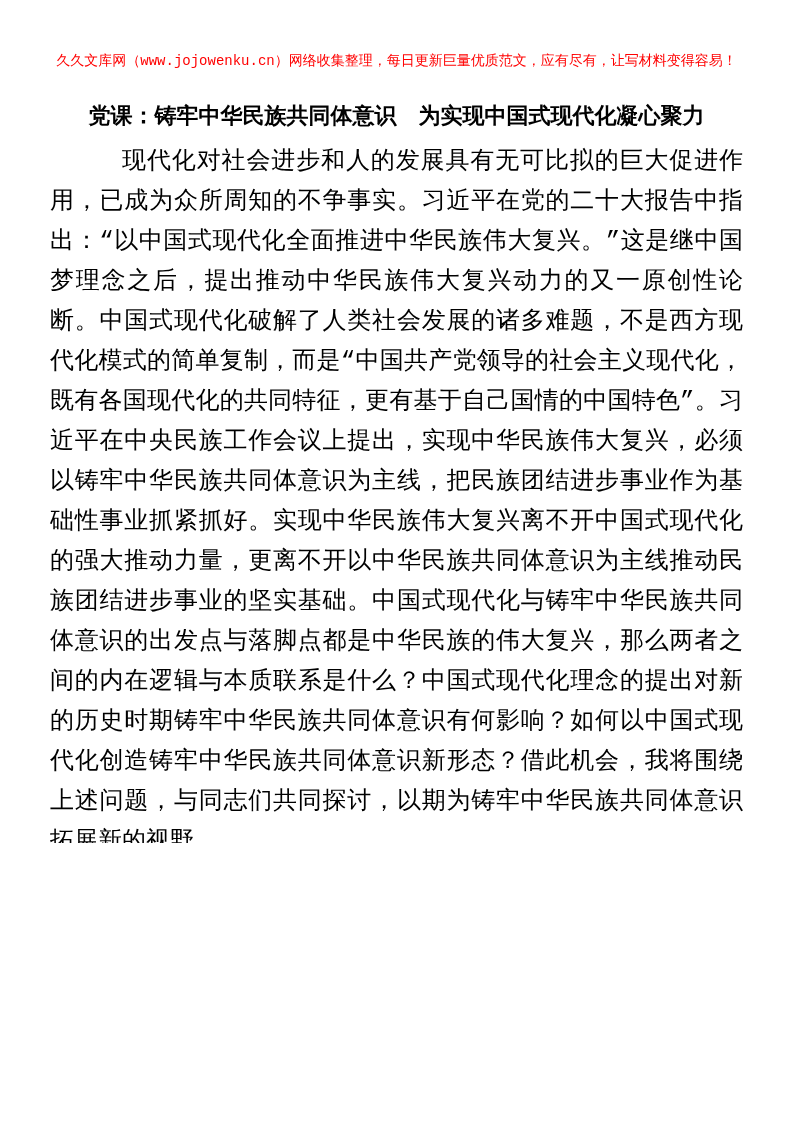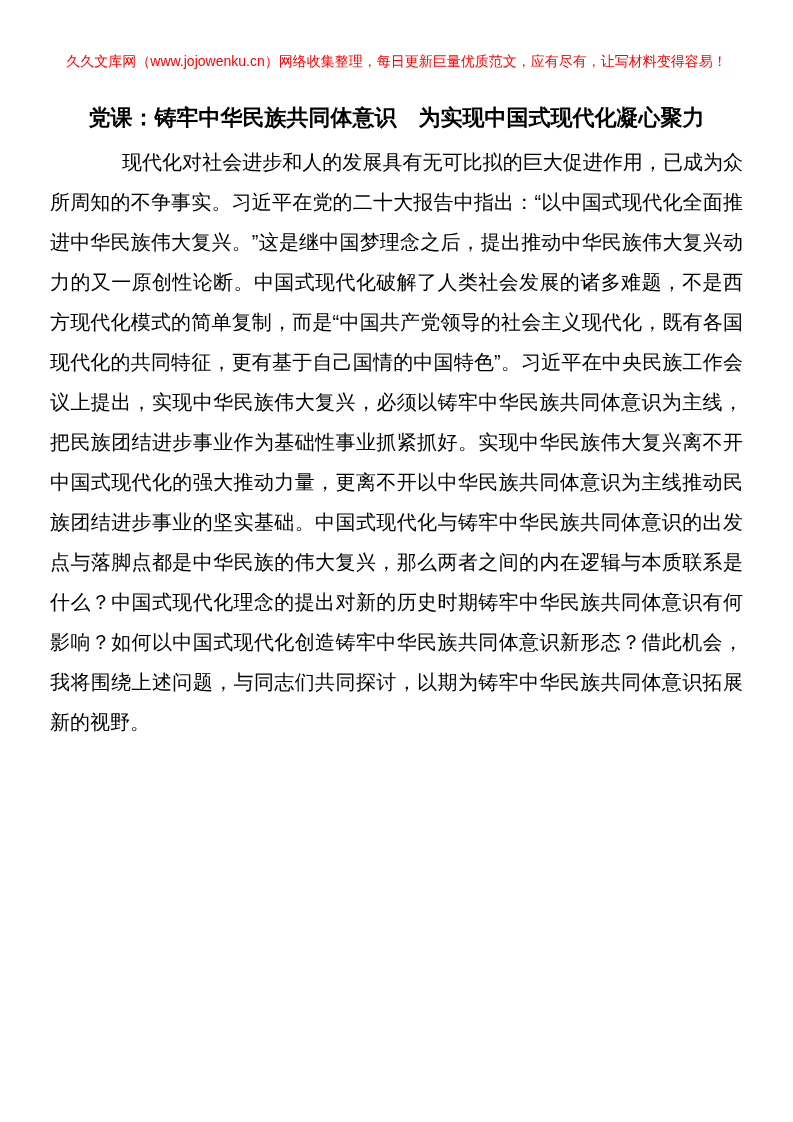--- a/index.html
+++ b/index.html
@@ -9,21 +9,21 @@
   }
   * { box-sizing: border-box; }
   html, body { margin: 0; padding: 0; background: var(--page-bg); }
   .page {
     position: relative;
     width: 793px;
     height: 843px;
     margin: 0 auto;
     background: var(--page-bg);
     color: var(--text-black);
-    font-family: Liberation Sans, sans-serif;
+    font-family: Liberation Mono, monospace;
     overflow: hidden;
   }
   .content {
     margin: 0 50px;
   }
   .header-note {
     padding-top: 53px;
     text-align: center;
     font-size: 14px;
     line-height: 17px;
@@ -40,21 +40,21 @@
     color: var(--text-black);
   }
   .salutation {
     margin: 96px 0 0 0;
     font-size: 20px;
     line-height: 40px;
     text-indent: 45px;
   }
   .body-paragraph {
     margin: 8px 0 0 0;
-    font-size: 20px;
+    font-size: 24px;
     line-height: 40px;
     text-align: justify;
     text-justify: inter-character;
     text-indent: 72px;
   }
   .section-heading {
     margin: 7px 0 0 0;
     font-size: 20px;
     line-height: 40px;
     text-indent: 69px;

